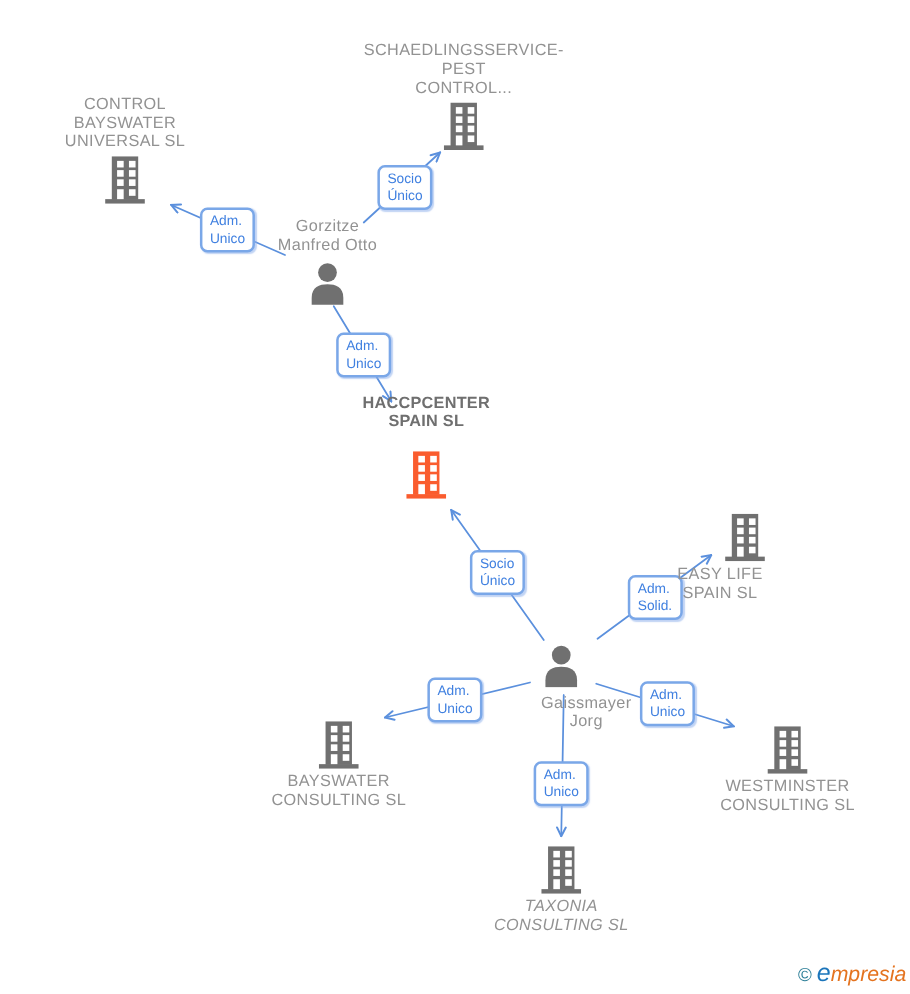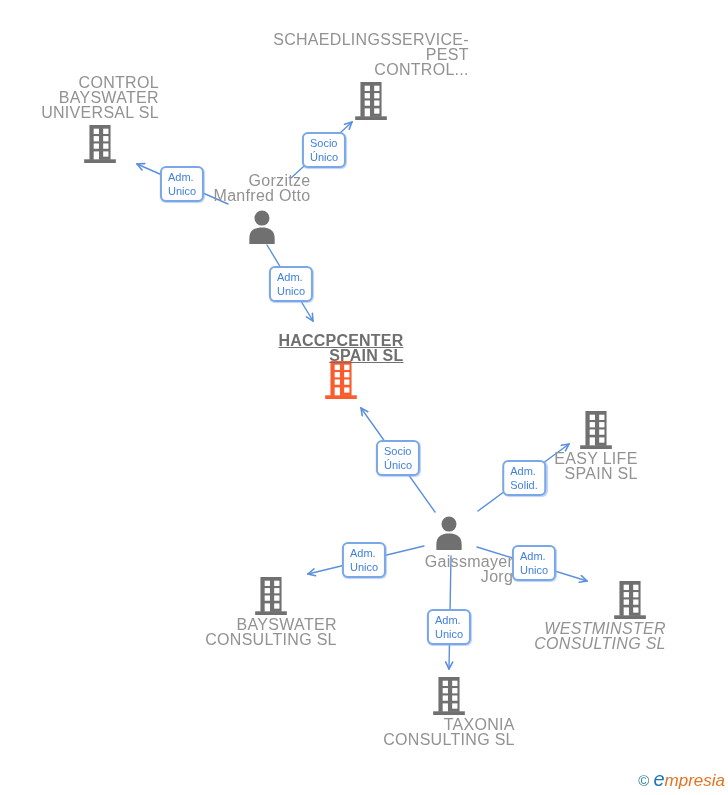--- a/index.html
+++ b/index.html
@@ -4,22 +4,22 @@
 <style>
   html,body{margin:0;padding:0;background:#ffffff;}
   #canvas{
     position:relative;width:728px;height:795px;overflow:hidden;background:#ffffff;
     font-family:"Liberation Sans", sans-serif;
   }
   #edges-svg{position:absolute;left:0;top:0;pointer-events:none;}
   .edge-line{fill:none;stroke:var(--line-color);stroke-width:1.4;stroke-linecap:round;}
   .node-icon{position:absolute;transform:translate(-50%,-50%);line-height:0;}
   .node-label{
-    position:absolute;transform:translateX(-50%);text-align:right;white-space:nowrap;
-    color:var(--label-color);font-size:16px;line-height:15px;letter-spacing:0.3px;
+    position:absolute;transform:translateX(-50%);text-align:center;white-space:nowrap;
+    color:var(--label-color);font-size:13px;line-height:15px;letter-spacing:0.3px;
   }
   .node-label.bold{font-weight:bold;color:var(--label-bold-color);letter-spacing:0.2px;}
   .rel-box{
     position:absolute;transform:translate(-50%,-50%);
     background:#ffffff;border:2px solid var(--box-border);border-radius:6px;
     color:var(--box-text);font-size:11px;line-height:14px;font-weight:normal;
     padding:2px 6px;white-space:nowrap;text-align:left;
     box-shadow:1px 1px 1px rgba(140,175,235,0.55);
   }
   .watermark{
@@ -135,41 +135,41 @@
             <rect x="10" y="3.5" width="5" height="5"></rect>
             <rect x="19" y="3.5" width="5" height="5"></rect>
             <rect x="10" y="10.5" width="5" height="5"></rect>
             <rect x="19" y="10.5" width="5" height="5"></rect>
             <rect x="10" y="17.5" width="5" height="5"></rect>
             <rect x="19" y="17.5" width="5" height="5"></rect>
             <rect x="10" y="25" width="5" height="7.5"></rect>
             <rect x="19" y="25" width="5" height="5"></rect>
           </g>
         </svg></div>
-      <div class="node-label bold" style="left: 341px; top: 333px; text-decoration: underline;">
+      <div class="node-label bold" style="left: 341px; top: 314px;">
         <div>HACCPCENTER</div>
         <div>SPAIN SL</div>
       </div>
     </div>
     <div>
       <div class="node-icon" style="left: 596px; top: 430px;"><svg width="34" height="38" viewBox="0 0 32 36">
           <rect x="6" y="0" width="20" height="33" fill="#707070"></rect>
           <rect x="1" y="32.5" width="30" height="3.5" fill="#707070"></rect>
           <g fill="#ffffff">
             <rect x="10" y="3.5" width="5" height="5"></rect>
             <rect x="19" y="3.5" width="5" height="5"></rect>
             <rect x="10" y="10.5" width="5" height="5"></rect>
             <rect x="19" y="10.5" width="5" height="5"></rect>
             <rect x="10" y="17.5" width="5" height="5"></rect>
             <rect x="19" y="17.5" width="5" height="5"></rect>
             <rect x="10" y="25" width="5" height="7.5"></rect>
             <rect x="19" y="25" width="5" height="5"></rect>
           </g>
         </svg></div>
-      <div class="node-label" style="left: 596px; top: 451px;">
+      <div class="node-label" style="left: 576px; top: 451px;">
         <div>EASY LIFE</div>
         <div>SPAIN SL</div>
       </div>
     </div>
     <div>
       <div class="node-icon" style="left: 271px; top: 596px;"><svg width="34" height="38" viewBox="0 0 32 36">
           <rect x="6" y="0" width="20" height="33" fill="#707070"></rect>
           <rect x="1" y="32.5" width="30" height="3.5" fill="#707070"></rect>
           <g fill="#ffffff">
             <rect x="10" y="3.5" width="5" height="5"></rect>
@@ -195,41 +195,41 @@
             <rect x="10" y="3.5" width="5" height="5"></rect>
             <rect x="19" y="3.5" width="5" height="5"></rect>
             <rect x="10" y="10.5" width="5" height="5"></rect>
             <rect x="19" y="10.5" width="5" height="5"></rect>
             <rect x="10" y="17.5" width="5" height="5"></rect>
             <rect x="19" y="17.5" width="5" height="5"></rect>
             <rect x="10" y="25" width="5" height="7.5"></rect>
             <rect x="19" y="25" width="5" height="5"></rect>
           </g>
         </svg></div>
-      <div class="node-label" style="left: 600px; top: 621px; font-style: italic;">
+      <div class="node-label" style="left: 630px; top: 621px;">
         <div>WESTMINSTER</div>
         <div>CONSULTING SL</div>
       </div>
     </div>
     <div>
       <div class="node-icon" style="left: 449px; top: 696px;"><svg width="34" height="38" viewBox="0 0 32 36">
           <rect x="6" y="0" width="20" height="33" fill="#707070"></rect>
           <rect x="1" y="32.5" width="30" height="3.5" fill="#707070"></rect>
           <g fill="#ffffff">
             <rect x="10" y="3.5" width="5" height="5"></rect>
             <rect x="19" y="3.5" width="5" height="5"></rect>
             <rect x="10" y="10.5" width="5" height="5"></rect>
             <rect x="19" y="10.5" width="5" height="5"></rect>
             <rect x="10" y="17.5" width="5" height="5"></rect>
             <rect x="19" y="17.5" width="5" height="5"></rect>
             <rect x="10" y="25" width="5" height="7.5"></rect>
             <rect x="19" y="25" width="5" height="5"></rect>
           </g>
         </svg></div>
-      <div class="node-label" style="left: 449px; top: 717px;">
+      <div class="node-label" style="left: 449px; top: 717px; font-style: italic;">
         <div>TAXONIA</div>
         <div>CONSULTING SL</div>
       </div>
     </div>
     <div>
       <div class="node-icon" style="left: 262px; top: 227px;"><svg width="30" height="34" viewBox="0 0 32 36">
           <circle cx="16" cy="8.5" r="8" fill="#707070"></circle>
           <path d="M2.5,36 V30 C2.5,21 9,18.5 16,18.5 C23,18.5 29.5,21 29.5,30 V36 Z" fill="#707070"></path>
         </svg></div>
       <div class="node-label" style="left: 262px; top: 173px;">

